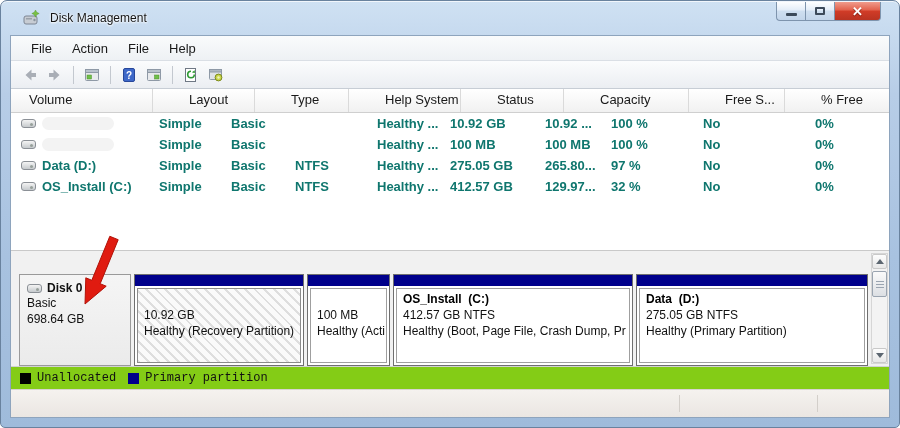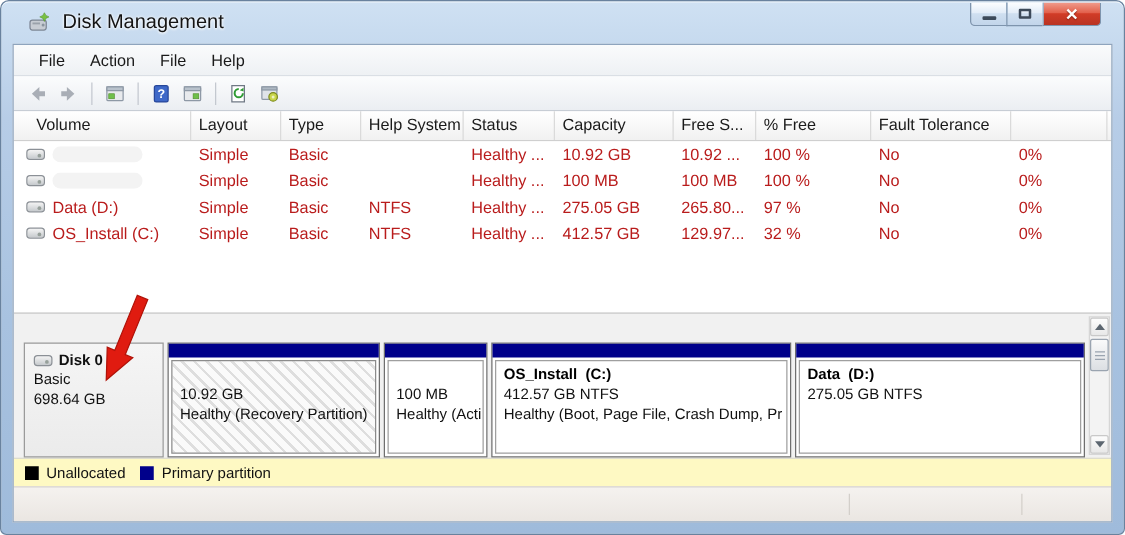--- a/index.html
+++ b/index.html
@@ -3,21 +3,21 @@
 <meta charset="utf-8">
 <style>
   html,body{margin:0;padding:0;background:#fff;font-family:"Liberation Sans",sans-serif;}
   *{box-sizing:border-box;}
   .window{position:relative;width:900px;height:428px;border:1px solid #69829e;border-radius:7px 7px 5px 5px;
     background:linear-gradient(180deg,#cfe1f3 0%,#b7cde7 22%,#a8c2e0 60%,#9fbbdb 100%);
     box-shadow:inset 0 1px 0 rgba(255,255,255,.7);overflow:hidden;}
   
   .titlebar{position:absolute;left:0;top:0;right:0;height:34px;display:flex;align-items:center;padding-left:22px;}
   .title-icon{width:18px;height:16px;flex:0 0 auto;}
-  .title-text{margin-left:9px;font-size:16px;color:#141414;text-shadow:0 0 3px #fff,0 1px 2px #fff;}
+  .title-text{margin-left:9px;font-size:12px;color:#141414;text-shadow:0 0 3px #fff,0 1px 2px #fff;}
   .win-controls{position:absolute;top:1px;right:18px;display:flex;}
   .win-btn{height:19px;border:1px solid #7e94ad;border-top:none;display:flex;align-items:center;justify-content:center;
     background:linear-gradient(#fdfeff,#e3edf8 45%,#cfdff0 50%,#c2d5ea);}
   .win-btn.min{width:29px;border-radius:0 0 0 4px;border-right:none;}
   .win-btn.max{width:29px;border-right:none;}
   .win-btn.close{width:47px;border-radius:0 0 4px 0;background:linear-gradient(#f09c8c,#e2614c 45%,#d13c27 50%,#c23télé 100%);
     background:linear-gradient(#f09c8c,#e2614c 45%,#d13c27 50%,#b93322);}
   .glyph-min{width:11px;height:3px;background:#3c4a5a;border-radius:1px;margin-top:6px;}
   .glyph-max{width:10px;height:8px;border:2px solid #3c4a5a;border-radius:1px;background:transparent;}
   .glyph-close{color:#fff;font-size:13px;font-weight:bold;text-shadow:0 1px 1px #7c1b10;line-height:1;}
@@ -25,26 +25,26 @@
   .client{position:absolute;left:9px;right:9px;top:34px;bottom:9px;background:#f1f1f1;border:1px solid #8ea4bd;display:flex;flex-direction:column;overflow:hidden;}
   
   .menubar{height:25px;flex:0 0 auto;background:linear-gradient(#fafbfc,#eef1f4);border-bottom:1px solid #dadfe5;display:flex;align-items:center;padding-left:10px;}
   .menu-item{font-size:13px;color:#1a1a1a;padding:3px 10px;cursor:default;}
   
   .toolbar{height:28px;flex:0 0 auto;background:linear-gradient(#fbfcfd,#ebeef2);border-bottom:1px solid #c7cdd5;display:flex;align-items:center;padding-left:8px;gap:3px;}
   .tb-sep{width:1px;height:18px;background:#c3c8cf;margin:0 4px;}
   .tb-btn{width:22px;height:22px;display:flex;align-items:center;justify-content:center;}
   
   .vol-header{flex:0 0 auto;height:24px;display:grid;grid-template-columns:142px 72px 64px 82px 73px 95px 66px 92px 112px 77px 1fr;
-    background:linear-gradient(#ffffff,#f1f1f1);border-bottom:1px solid #cfcfcf;}
+    background:linear-gradient(#ffffff,#f1f1f1);border-bottom:1px solid #cfcfcf;gap:30px;}
   .vh-cell{font-size:13px;color:#1a1a1a;line-height:22px;padding-left:6px;border-right:1px solid #dadada;overflow:hidden;white-space:nowrap;}
   .vh-cell.first{padding-left:18px;}
   .vol-rows{flex:0 0 auto;height:137px;background:#fff;}
   .vol-row{display:grid;grid-template-columns:142px 72px 64px 82px 73px 95px 66px 92px 112px 77px 1fr;height:21px;align-items:center;}
-  .vr-cell{font-size:13px;color:#b91c1c;padding-left:6px;white-space:nowrap;overflow:hidden;}
+  .vr-cell{font-size:13px;color:#0f766e;padding-left:6px;white-space:nowrap;overflow:hidden;font-weight:bold;}
   .vr-vol{display:flex;align-items:center;gap:6px;padding-left:10px;}
   .drive{width:15px;height:9px;flex:0 0 auto;border:1px solid #8b9096;border-radius:3px;background:linear-gradient(#f4f4f4,#c6cacd);position:relative;}
   .drive::after{content:"";position:absolute;right:2px;top:3px;width:3px;height:3px;border-radius:50%;background:#97a09b;}
   .redact{width:72px;height:13px;border-radius:7px;background:#f3f3f3;}
   
   .graph{flex:0 0 auto;height:116px;background:#f1f1f1;border-top:1px solid #c9c9c9;display:flex;position:relative;}
   .disk-canvas{flex:1;display:flex;padding:8px 3px 0 8px;gap:3px;align-items:flex-end;}
   .disk-info{width:112px;height:92px;flex:0 0 auto;border:1px solid #9a9a9a;background:linear-gradient(#f5f5f5,#ebebeb);padding:6px 4px 0 7px;}
   .di-name{display:flex;align-items:center;gap:5px;font-size:12px;font-weight:bold;color:#111;}
   .di-line{font-size:12px;color:#111;line-height:16px;}
@@ -57,21 +57,21 @@
   .p1{width:170px;}.p2{width:83px;}.p3{width:240px;}.p4{flex:1;}
   
   .vscroll{width:17px;flex:0 0 auto;margin:2px 1px 2px 0;background:#f3f3f3;border:1px solid #d6d6d6;display:flex;flex-direction:column;align-items:center;}
   .sc-btn{width:15px;height:15px;display:flex;align-items:center;justify-content:center;background:linear-gradient(#fdfdfd,#e8e8e8);border:1px solid #c9c9c9;border-radius:2px;}
   .sc-btn.down{margin-top:auto;}
   .tri-up{width:0;height:0;border-left:4px solid transparent;border-right:4px solid transparent;border-bottom:5px solid #5c6670;}
   .tri-down{width:0;height:0;border-left:4px solid transparent;border-right:4px solid transparent;border-top:5px solid #5c6670;}
   .sc-thumb{width:15px;height:26px;margin-top:2px;border:1px solid #9aa4b0;border-radius:2px;background:linear-gradient(#fafafa,#dcdfe3);display:flex;flex-direction:column;align-items:center;justify-content:center;gap:2px;}
   .grip{width:8px;height:1px;background:#9aa4b0;}
   
-  .legend{flex:0 0 auto;height:23px;background:#fef9c3;border-top:1px solid #d2d2d2;display:flex;align-items:center;padding-left:9px;gap:6px;}
+  .legend{flex:0 0 auto;height:23px;background:#84cc16;border-top:1px solid #d2d2d2;display:flex;align-items:center;padding-left:9px;gap:6px;font-family:Liberation Mono, monospace;}
   .lg-sq{width:11px;height:11px;flex:0 0 auto;}
   .lg-sq.unalloc{background:#000;}
   .lg-sq.primary{background:#00008b;margin-left:6px;}
   .lg-label{font-size:12px;color:#111;}
   
   .statusbar{flex:1;background:linear-gradient(#f5f2ef,#eae6e2);border-top:1px solid #d8d4d0;position:relative;}
   .sb-sep{position:absolute;top:5px;bottom:5px;width:1px;background:#d3cfca;}
   .sb-sep.s1{left:668px;}
   .sb-sep.s2{left:806px;}
   
@@ -286,20 +286,21 @@
             <div class="pt-line">412.57 GB NTFS</div>
             <div class="pt-line">Healthy (Boot, Page File, Crash Dump, Pr</div>
           </div>
         </div>
 
         <div class="partition p4">
           <div class="pt-bar"></div>
           <div class="pt-body">
             <div class="pt-title">Data  (D:)</div>
             <div class="pt-line">275.05 GB NTFS</div>
+            <div class="pt-line">Healthy (Primary Partition)</div>
           </div>
         </div>
       </div>
 
       <div class="vscroll">
         <div class="sc-btn up">
             <div class="tri-up"></div>
           </div>
         <div class="sc-thumb">
           <div class="grip"></div>

